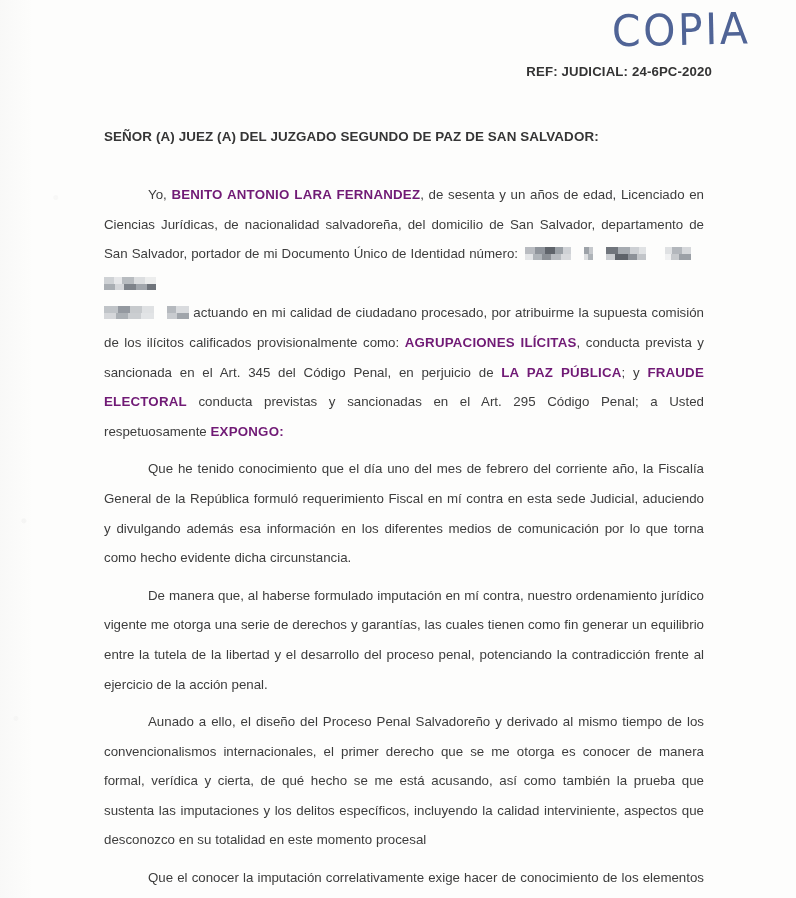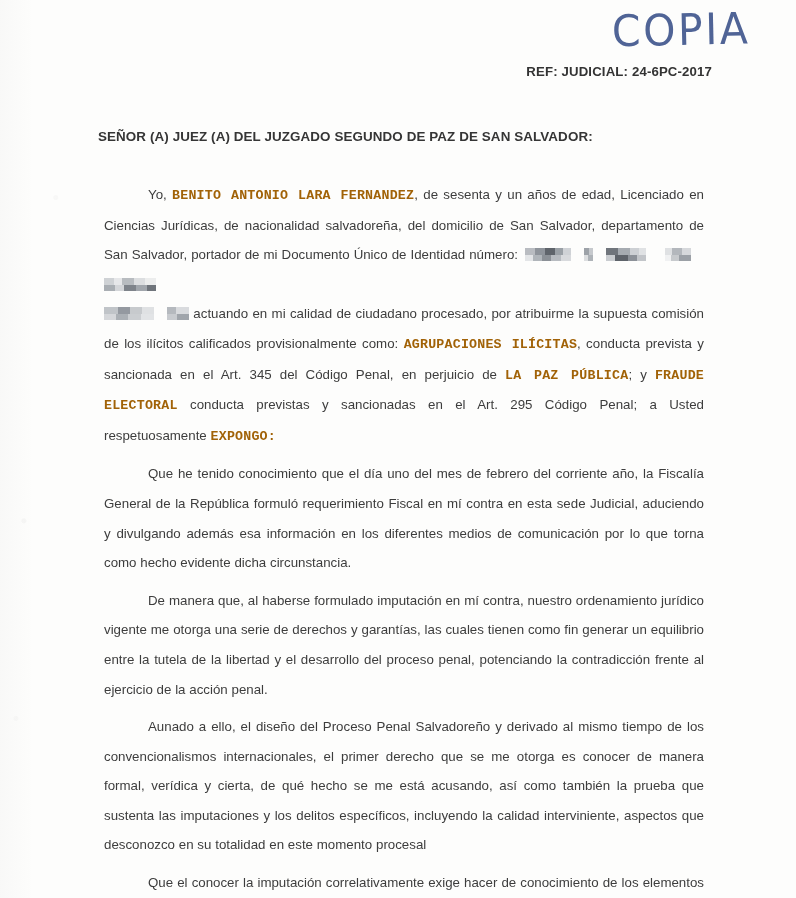--- a/index.html
+++ b/index.html
@@ -52,21 +52,21 @@
     font-size: 13.2px;
     font-weight: bold;
     letter-spacing: 0.15px;
     color: #333333;
     white-space: nowrap;
   }
 
   
   .addressee {
     position: absolute;
-    left: 98px;
+    left: 104px;
     top: 129px;
     font-size: 13.4px;
     font-weight: bold;
     letter-spacing: 0.1px;
     color: #353535;
     white-space: nowrap;
   }
 
   
   .body-block {
@@ -80,21 +80,21 @@
     text-align: justify;
     text-justify: inter-word;
     font-size: 13.3px;
     line-height: 29.6px;
     text-indent: 44px;
     color: #3d3d3d;
     word-spacing: 0.1px;
   }
   p.para.gap { margin-top: 8px; }
   p.para.last-left { text-align: justify; }
-  p.para b { font-weight: bold; color: #a16207; letter-spacing: 0.2px; font-family: Liberation Mono, monospace; }
+  p.para b { font-weight: bold; color: #701a75; letter-spacing: 0.2px; }
 
   
   .redact {
     display: inline-block;
     vertical-align: middle;
     height: 13px;
     position: relative;
     top: -1px;
     background-repeat: no-repeat;
   }
@@ -164,21 +164,21 @@
 </style>
 </head>
 <body>
 
 <div class="page">
 
   <div class="scan-noise"></div>
 
   <div class="copia-stamp">COPIA</div>
 
-  <div class="ref-line">REF: JUDICIAL: 24-6PC-2017</div>
+  <div class="ref-line">REF: JUDICIAL: 24-6PC-2020</div>
 
   <div class="addressee">SEÑOR  (A)  JUEZ (A) DEL JUZGADO SEGUNDO DE PAZ DE SAN SALVADOR:</div>
 
   <div class="body-block">
 
     <p class="para"><span>Yo, </span><b>BENITO ANTONIO LARA FERNANDEZ</b><span>, de sesenta y un años de edad, Licenciado en Ciencias Jurídicas, de nacionalidad salvadoreña, del domicilio de San Salvador, departamento de San Salvador, portador  de mi Documento Único de Identidad número:</span><span class="sp-s"></span><span class="redact rd-a"></span><span class="sp-m"></span><span class="redact rd-b"></span><span class="sp-m"></span><span class="redact rd-c"></span><span class="sp-l"></span><span class="redact rd-d"></span><span class="sp-m"></span><span class="redact rd-e"></span><br><span class="redact rd-f"></span><span class="sp-m"></span><span class="redact rd-g"></span><span> actuando en mi calidad de ciudadano procesado, por atribuirme la supuesta comisión de los ilícitos calificados provisionalmente como: </span><b>AGRUPACIONES ILÍCITAS</b><span>, conducta prevista y sancionada en el Art. 345 del Código Penal, en perjuicio de </span><b>LA PAZ PÚBLICA</b><span>; y </span><b>FRAUDE ELECTORAL</b><span> conducta previstas y sancionadas en el Art. 295 Código Penal; a Usted respetuosamente </span><b>EXPONGO:</b></p>
 
     <p class="para gap">Que he tenido conocimiento que el día uno del mes de febrero del corriente año, la Fiscalía General de la República formuló requerimiento Fiscal en mí contra en esta sede Judicial, aduciendo y divulgando además esa  información en los diferentes medios de comunicación por lo que torna como hecho evidente dicha circunstancia.</p>
 
     <p class="para gap">De manera que, al haberse formulado imputación en mí contra, nuestro ordenamiento jurídico vigente me otorga una serie de derechos y garantías, las cuales tienen como fin generar un equilibrio entre la tutela de la libertad y el desarrollo del proceso penal, potenciando la contradicción frente al ejercicio de la acción penal.</p>

